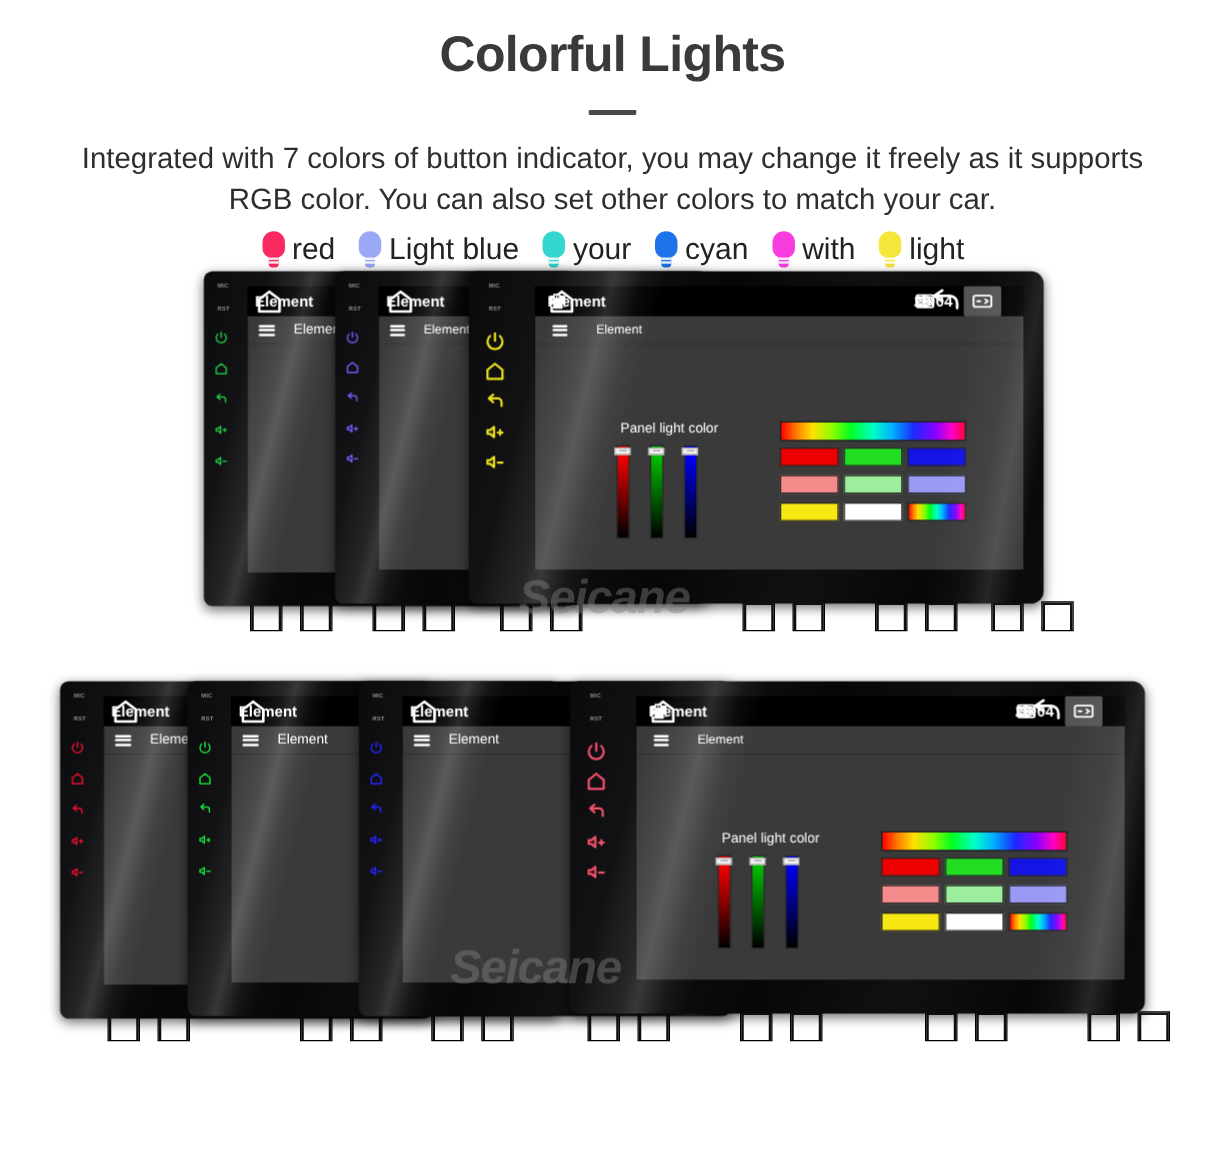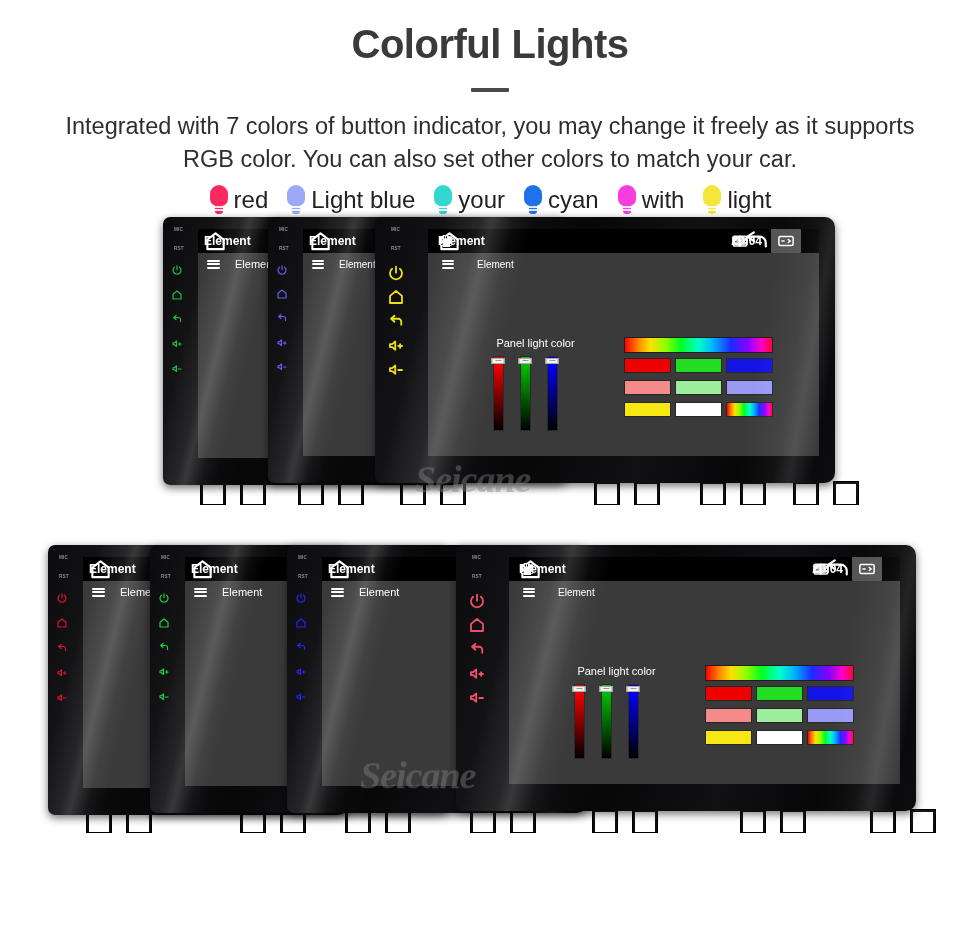--- a/index.html
+++ b/index.html
@@ -135,21 +135,21 @@
     background:linear-gradient(180deg,#18181a 0%,#0a0a0c 100%);
     border:1px solid #000;box-sizing:border-box;
   }
   .foot .hole{
     position:absolute;left:2px;right:2px;top:2px;bottom:0;background:#fff;
   }
 
   
   .wm{
     position:absolute;
-    font-family:Liberation Serif, serif;
+    font-family:Liberation Sans, sans-serif;
     font-style:italic;font-weight:bold;
     color:rgba(120,120,122,.40);
     letter-spacing:-1px;
     pointer-events:none;user-select:none;
     text-shadow:0 1px 0 rgba(255,255,255,.06);
   }
 </style>
 </head>
 <body>
 

